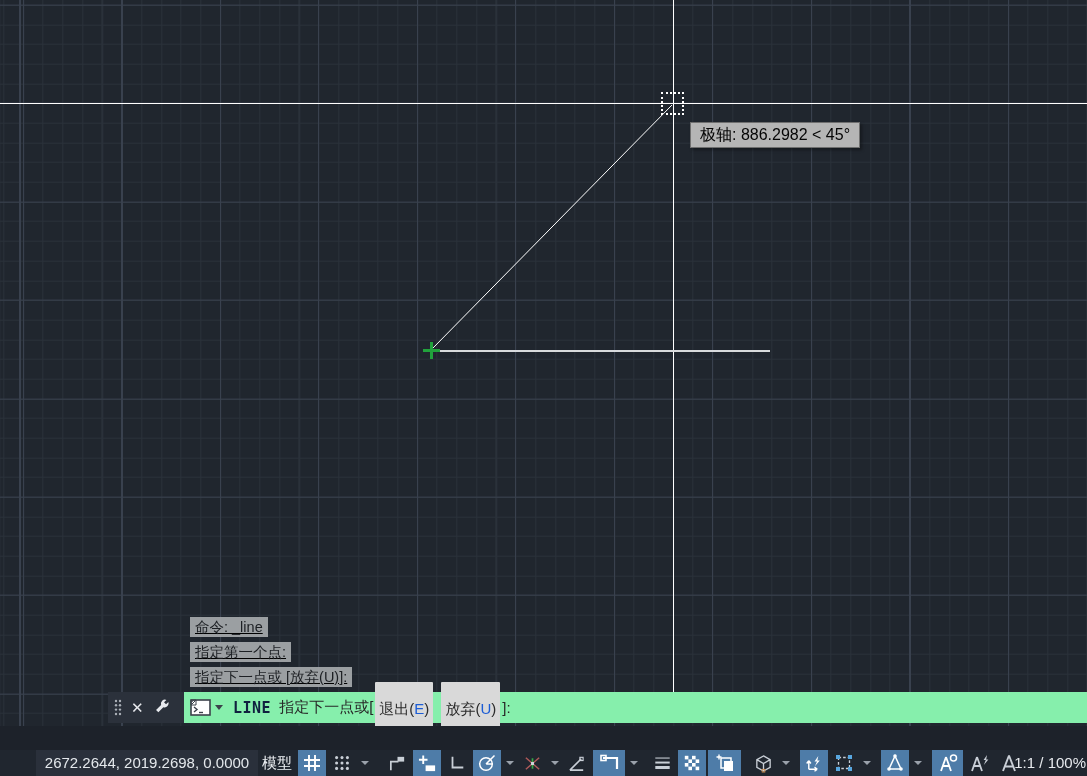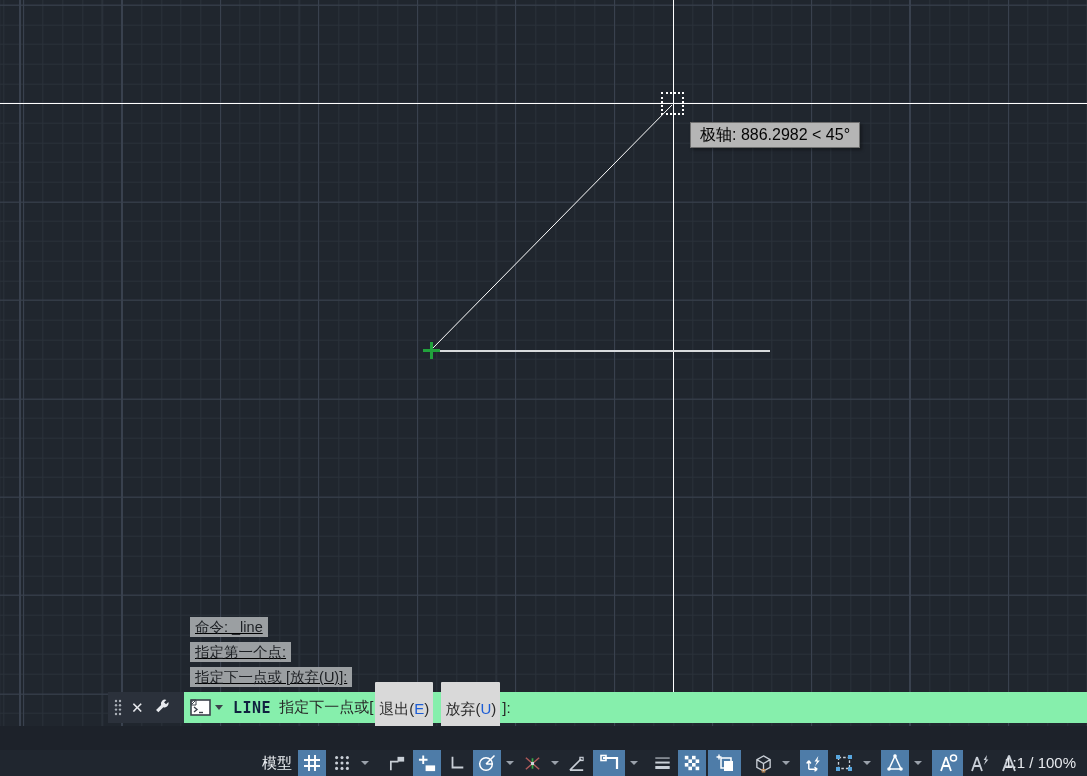--- a/index.html
+++ b/index.html
@@ -54,21 +54,21 @@
     color:#eef1f4;font-size:15px;}
   .toggles{position:absolute;left:298px;top:0;height:26px;display:flex;align-items:stretch;gap:2px;}
   .tg{width:28px;display:flex;align-items:center;justify-content:center;color:#c9cfd7;}
   .tg.active{background:#4e7ca8;color:#ffffff;}
   .tg svg{display:block;}
   .dd{width:13px;display:flex;align-items:center;justify-content:center;}
   .dd i{display:block;width:0;height:0;border-left:4px solid transparent;
     border-right:4px solid transparent;border-top:4.5px solid #9aa1ab;}
   .sp6{margin-left:6px;} .sp10{margin-left:10px;}
   .zoom-label{position:absolute;right:0px;top:0;height:26px;line-height:26px;
-    color:#e7eaee;font-size:15px;padding-right:11px;white-space:nowrap;}
+    color:#e7eaee;font-size:15px;padding-right:1px;white-space:nowrap;}
 </style>
 </head>
 <body>
 
 <div id="app">
 
   <div class="canvas">
     <div class="xh-h"></div>
     <div class="xh-v"></div>
     <svg class="rubber" width="1087" height="726">
@@ -118,20 +118,21 @@
     <span>指定下一点或[</span>
     <span class="chip"><span>退出(</span><span class="key">E</span><span>)</span></span>
     <span> </span>
     <span class="chip"><span>放弃(</span><span class="key">U</span><span>)</span></span>
     <span>]:</span>
   </div>
 
   <div class="gap-strip"></div>
 
   <div class="statusbar">
+    <div class="coords">2672.2644, 2019.2698, 0.0000</div>
     <div class="model-btn">模型</div>
 
     <div class="toggles">
 
       <div class="tg active">
         <svg width="20" height="20" viewBox="0 0 20 20">
           <path d="M7 2 V18 M13 2 V18 M2 7 H18 M2 13 H18" stroke="currentColor" stroke-width="1.9" fill="none"></path>
         </svg>
       </div>
 

